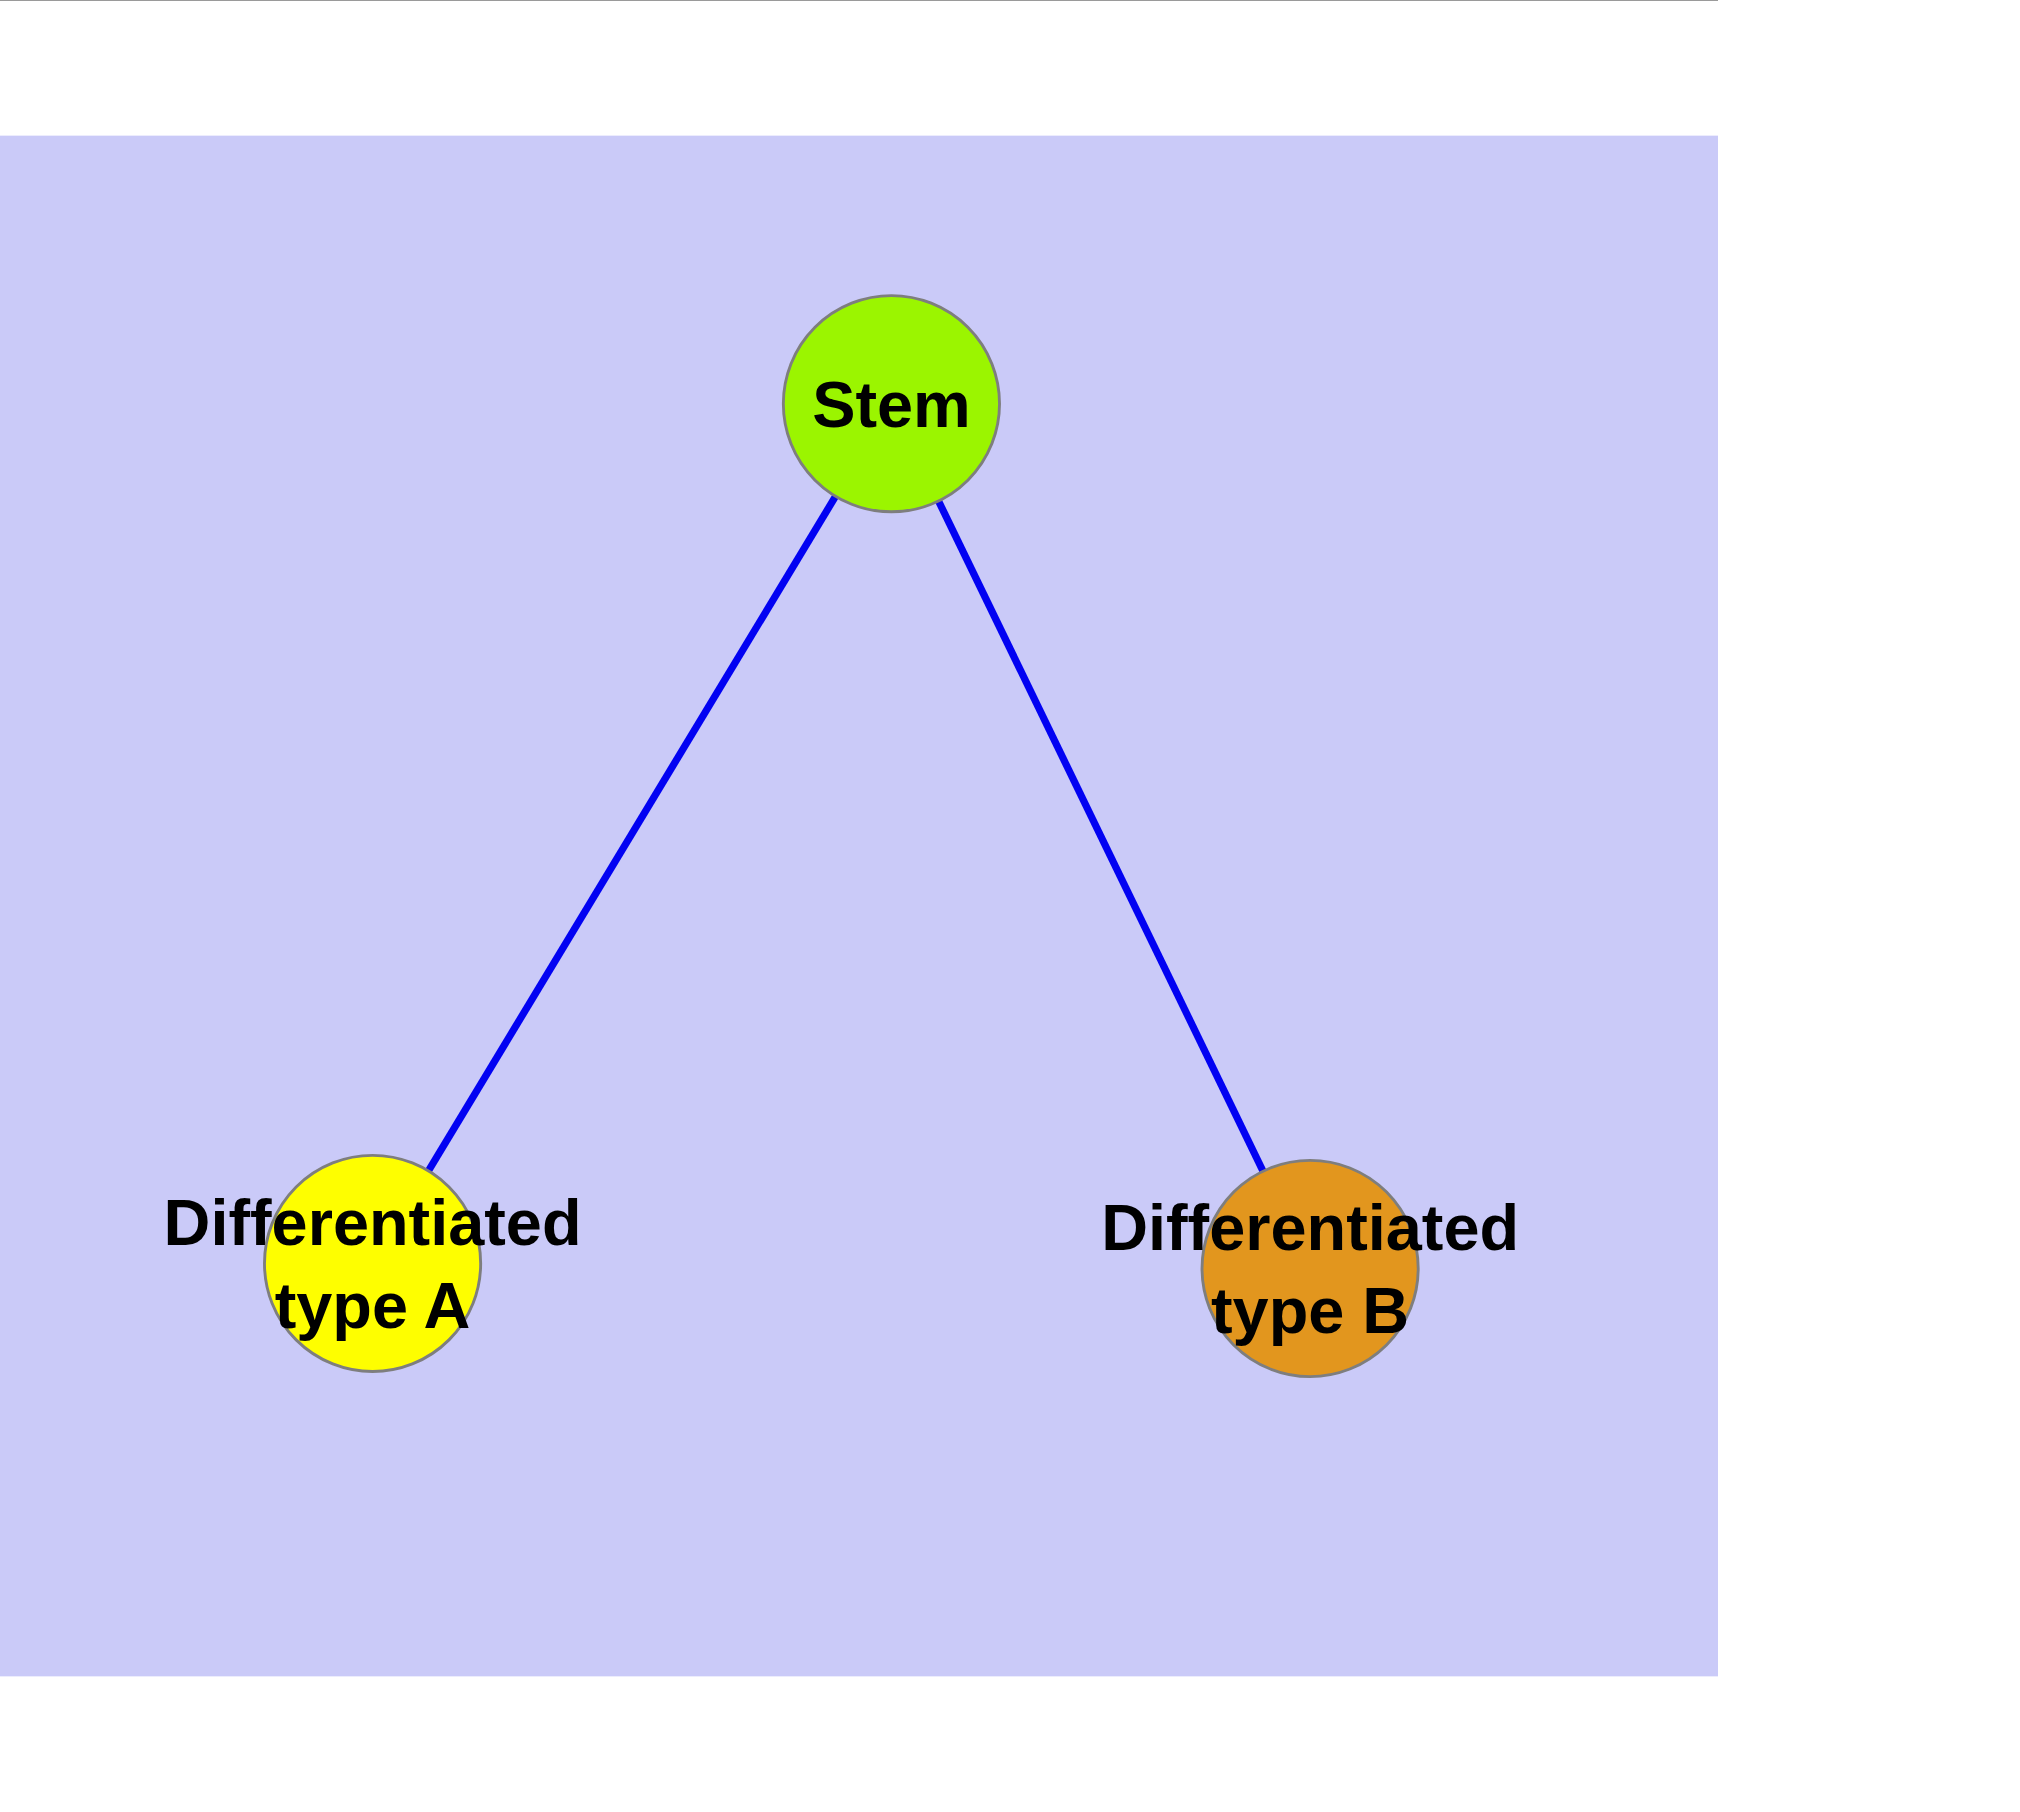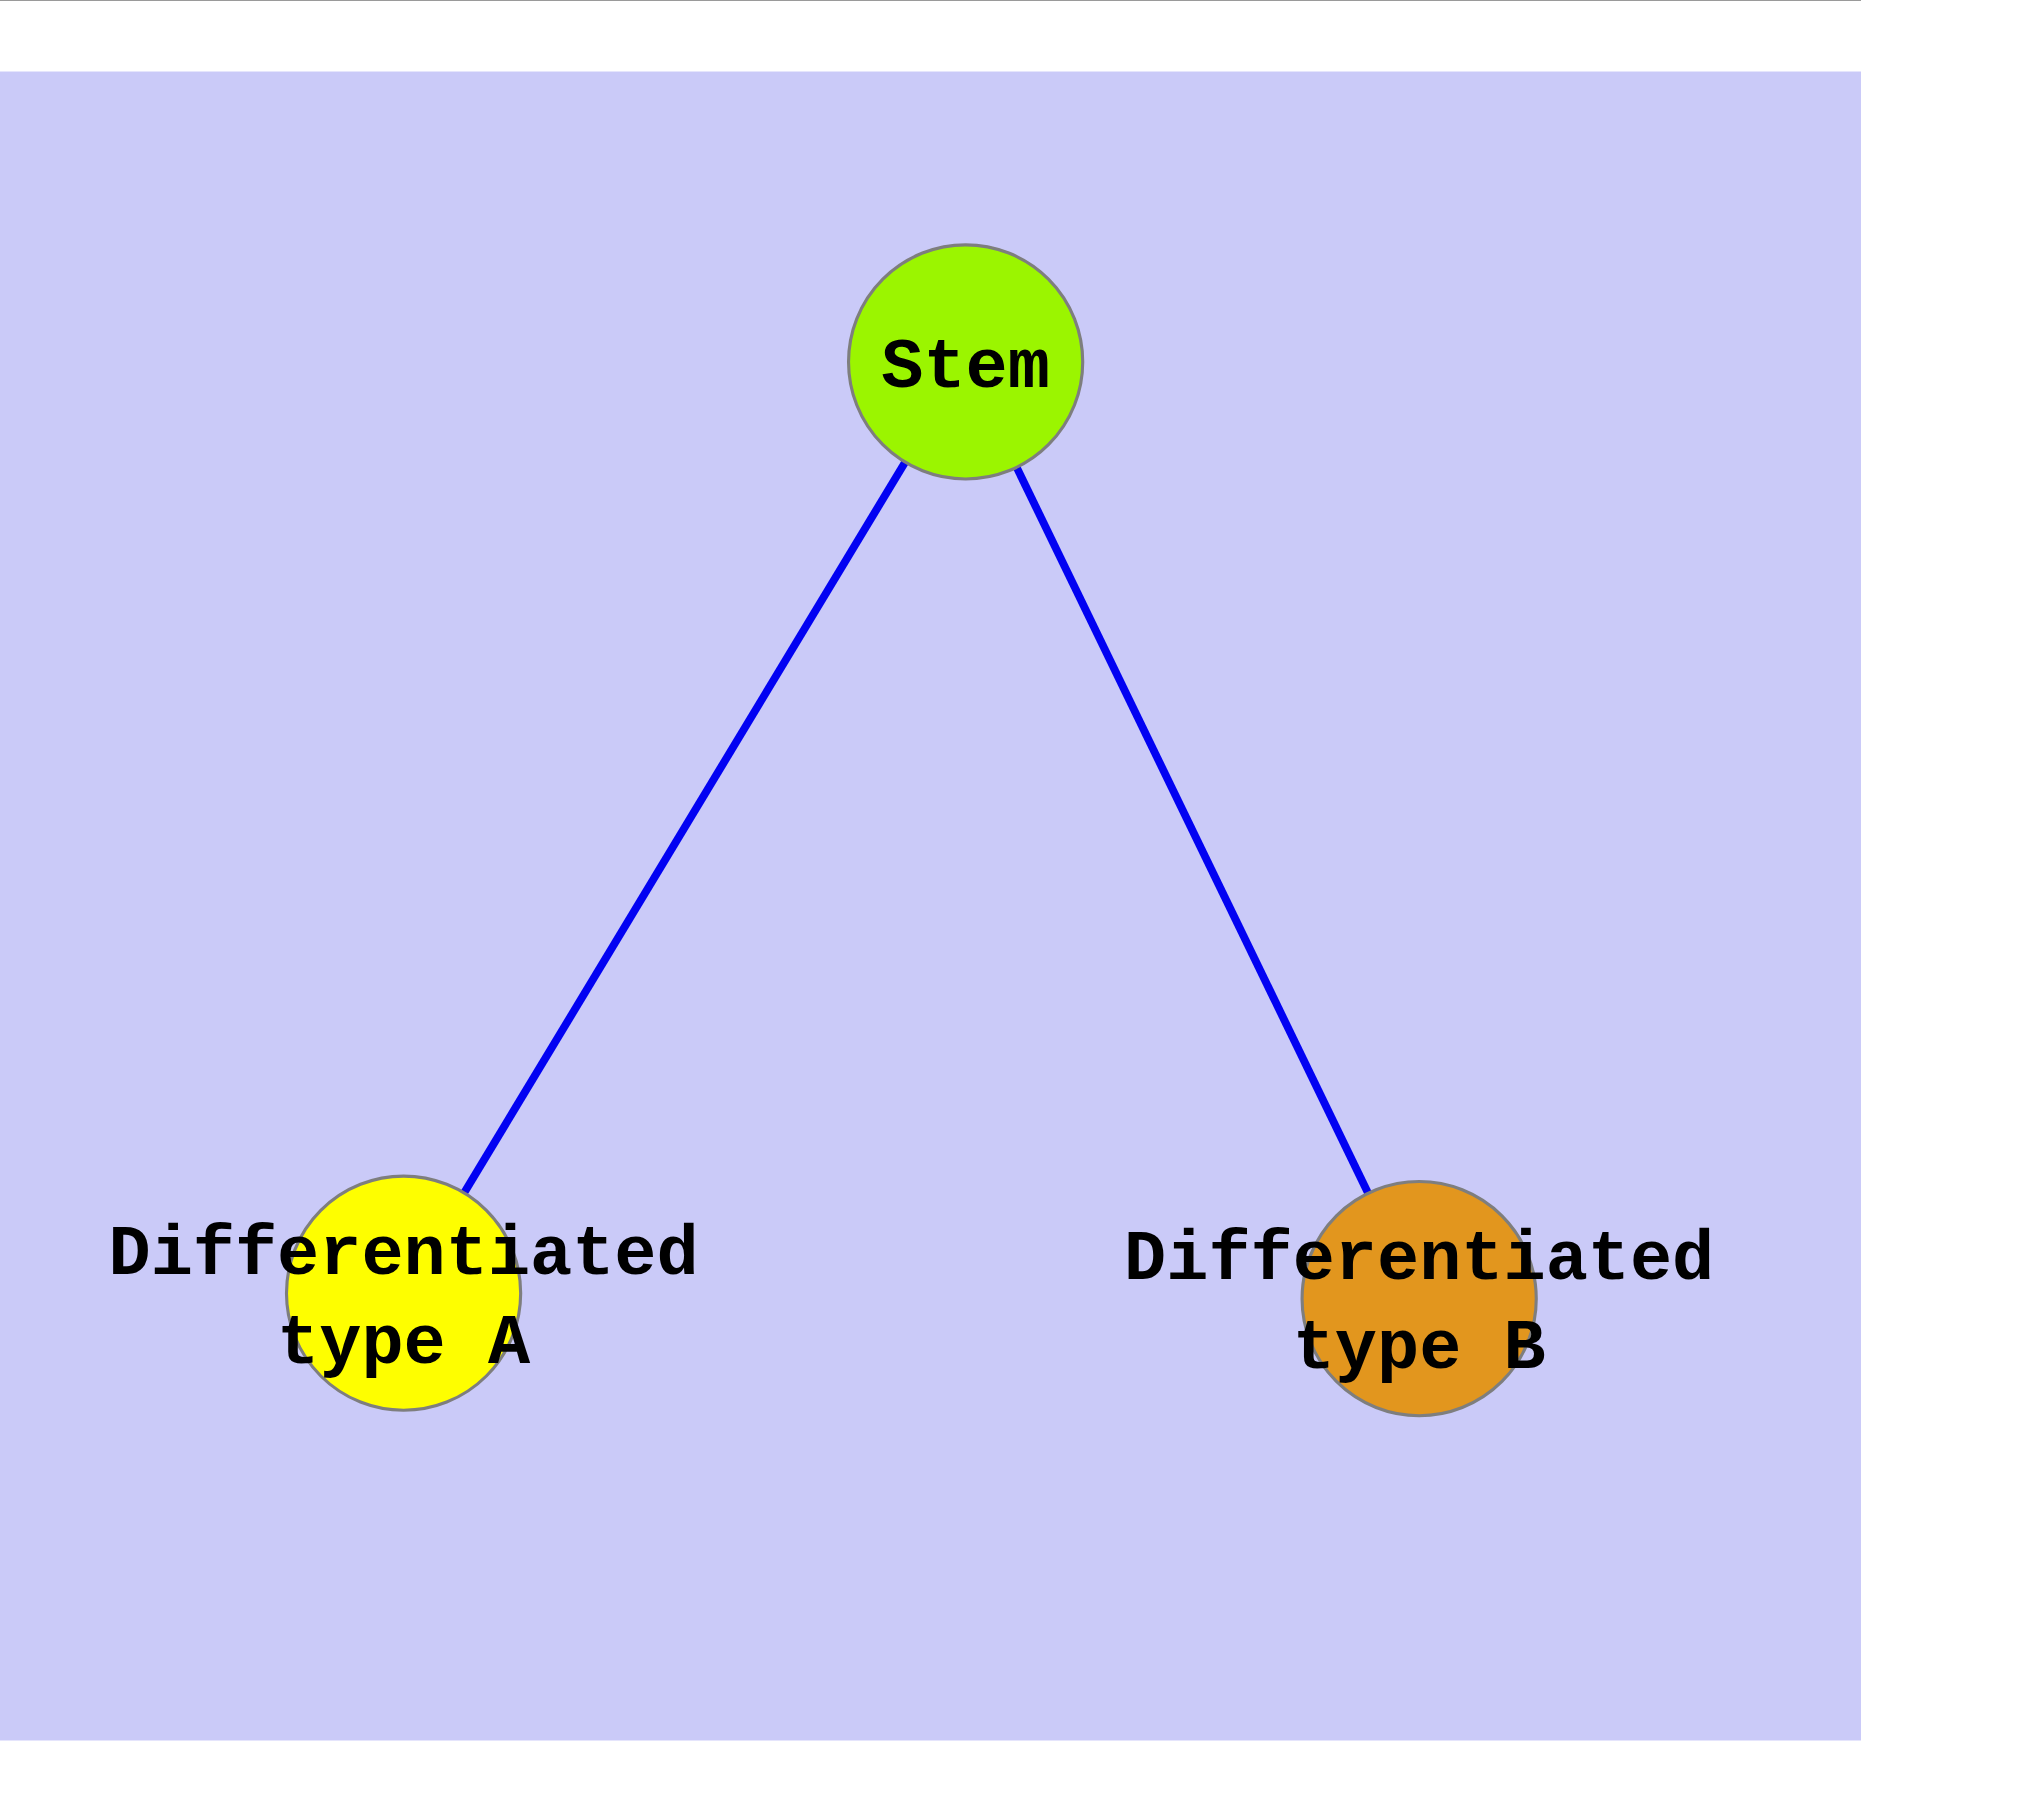--- a/index.html
+++ b/index.html
@@ -2,24 +2,24 @@
 <html style="font-size:13.6px"><head>
 <meta charset="utf-8">
 <style>
   html, body {
     margin: 0;
     padding: 0;
     background: #ffffff;
   }
   #canvas {
     position: relative;
-    width: 1861px;
+    width: 1718px;
     height: 1812px;
     overflow: hidden;
-    font-family: Liberation Mono, monospace;
+    font-family: Liberation Sans, sans-serif;
   }
   #plot-svg {
     position: absolute;
     top: 0;
     left: 0;
     width: 100%;
     height: 100%;
     display: block;
   }
   #top-edge-strip {

